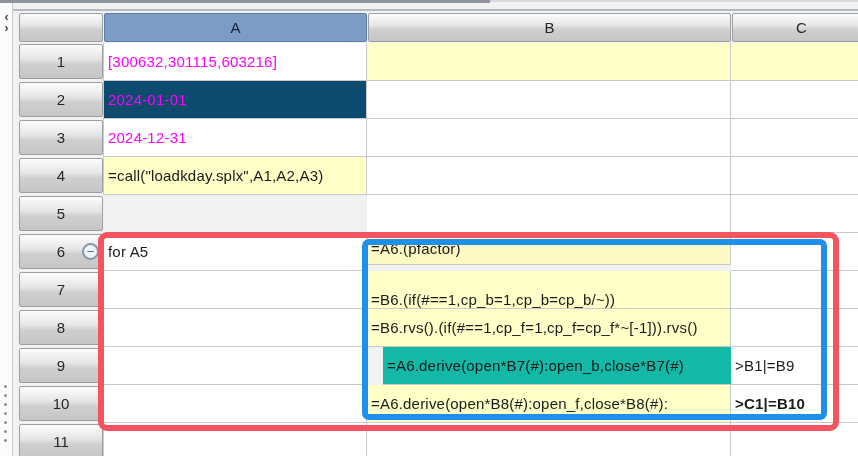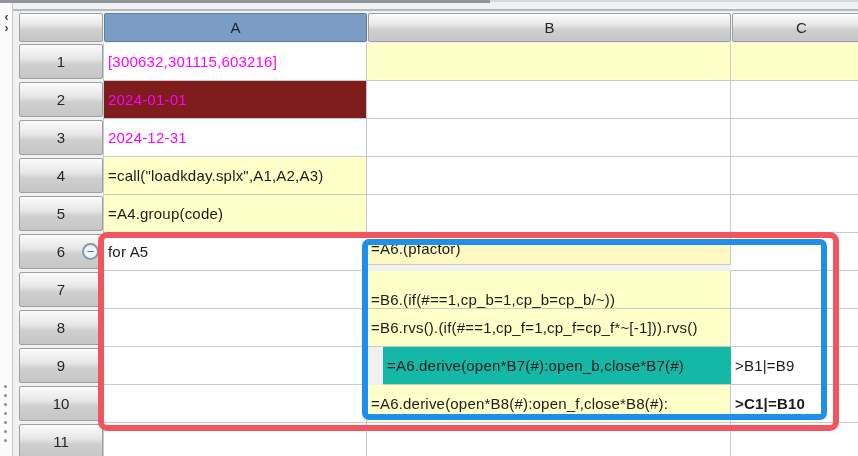--- a/index.html
+++ b/index.html
@@ -70,41 +70,38 @@
     <div class="hdr" style="left: 104px; top: 13px; width: 263px; height: 29px; background: rgb(123, 156, 196); border-color: rgb(94, 125, 162); color: rgb(20, 36, 58);">A</div>
     <div class="hdr" style="left: 368px; top: 13px; width: 363px; height: 29px;">B</div>
     <div class="hdr" style="left: 732px; top: 13px; width: 139px; height: 29px;">C</div>
     <div class="hdr" style="left: 19px; top: 44px; width: 84px; height: 35px;">1</div>
     <div class="cell first" style="left: 103px; top: 43px; width: 264px; height: 38px; background: rgb(255, 255, 255); border-right-color: rgb(201, 201, 201); border-bottom-color: rgb(201, 201, 201);">
       <div class="txt" style="color: rgb(255, 0, 255);">[300632,301115,603216]</div>
     </div>
     <div class="cell" style="left: 367px; top: 43px; width: 364px; height: 38px; background: rgb(255, 255, 200); border-right-color: rgb(201, 201, 201); border-bottom-color: rgb(201, 201, 201);"></div>
     <div class="cell" style="left: 731px; top: 43px; width: 140px; height: 38px; background: rgb(255, 255, 200); border-right-color: rgb(201, 201, 201); border-bottom-color: rgb(201, 201, 201);"></div>
     <div class="hdr" style="left: 19px; top: 82px; width: 84px; height: 35px;">2</div>
-    <div class="cell first" style="left: 103px; top: 81px; width: 264px; height: 38px; background: #7f1d1d; border-right-color: rgb(201, 201, 201); border-bottom-color: rgb(201, 201, 201);">
+    <div class="cell first" style="left: 103px; top: 81px; width: 264px; height: 38px; background: #0c4a6e; border-right-color: rgb(201, 201, 201); border-bottom-color: rgb(201, 201, 201);">
       <div class="txt" style="color: rgb(255, 0, 255);">2024-01-01</div>
     </div>
     <div class="cell" style="left: 367px; top: 81px; width: 364px; height: 38px; background: rgb(255, 255, 255); border-right-color: rgb(201, 201, 201); border-bottom-color: rgb(201, 201, 201);"></div>
     <div class="cell" style="left: 731px; top: 81px; width: 140px; height: 38px; background: rgb(255, 255, 255); border-right-color: rgb(201, 201, 201); border-bottom-color: rgb(201, 201, 201);"></div>
     <div class="hdr" style="left: 19px; top: 120px; width: 84px; height: 35px;">3</div>
     <div class="cell first" style="left: 103px; top: 119px; width: 264px; height: 38px; background: rgb(255, 255, 255); border-right-color: rgb(201, 201, 201); border-bottom-color: rgb(201, 201, 201);">
       <div class="txt" style="color: rgb(255, 0, 255);">2024-12-31</div>
     </div>
     <div class="cell" style="left: 367px; top: 119px; width: 364px; height: 38px; background: rgb(255, 255, 255); border-right-color: rgb(201, 201, 201); border-bottom-color: rgb(201, 201, 201);"></div>
     <div class="cell" style="left: 731px; top: 119px; width: 140px; height: 38px; background: rgb(255, 255, 255); border-right-color: rgb(201, 201, 201); border-bottom-color: rgb(201, 201, 201);"></div>
     <div class="hdr" style="left: 19px; top: 158px; width: 84px; height: 35px;">4</div>
     <div class="cell first" style="left: 103px; top: 157px; width: 264px; height: 38px; background: rgb(255, 255, 200); border-right-color: rgb(201, 201, 201); border-bottom-color: rgb(201, 201, 201);">
       <div class="txt" style="color: rgb(27, 27, 27);">=call("loadkday.splx",A1,A2,A3)</div>
     </div>
     <div class="cell" style="left: 367px; top: 157px; width: 364px; height: 38px; background: rgb(255, 255, 255); border-right-color: rgb(201, 201, 201); border-bottom-color: rgb(201, 201, 201);"></div>
     <div class="cell" style="left: 731px; top: 157px; width: 140px; height: 38px; background: rgb(255, 255, 255); border-right-color: rgb(201, 201, 201); border-bottom-color: rgb(201, 201, 201);"></div>
     <div class="hdr" style="left: 19px; top: 196px; width: 84px; height: 35px;">5</div>
-    <div class="cell first" style="left: 103px; top: 195px; width: 264px; height: 38px; background: rgb(255, 255, 200); border-right-color: rgb(201, 201, 201); border-bottom-color: rgb(201, 201, 201);">
-      <div class="txt" style="color: rgb(27, 27, 27);">=A4.group(code)</div>
-    </div>
     <div class="cell" style="left: 367px; top: 195px; width: 364px; height: 38px; background: rgb(255, 255, 255); border-right-color: rgb(201, 201, 201); border-bottom-color: rgb(201, 201, 201);"></div>
     <div class="cell" style="left: 731px; top: 195px; width: 140px; height: 38px; background: rgb(255, 255, 255); border-right-color: rgb(201, 201, 201); border-bottom-color: rgb(201, 201, 201);"></div>
     <div class="hdr" style="left: 19px; top: 234px; width: 84px; height: 35px;">6</div>
     <div class="collapse" style="left: 82px; top: 243px;">−</div>
     <div class="cell first" style="left: 103px; top: 233px; width: 264px; height: 38px; background: rgb(255, 255, 255); border-right-color: rgb(201, 201, 201); border-bottom-color: rgb(201, 201, 201); align-items: center;">
       <div class="txt" style="color: rgb(27, 27, 27);">for A5</div>
     </div>
     <div class="cell" style="left: 367px; top: 233px; width: 364px; height: 32px; background: #fef9c3; border-right-color: rgb(201, 201, 201); border-bottom-color: rgb(201, 201, 201);">
       <div class="txt" style="color: rgb(27, 27, 27);">=A6.(pfactor)</div>
     </div>

